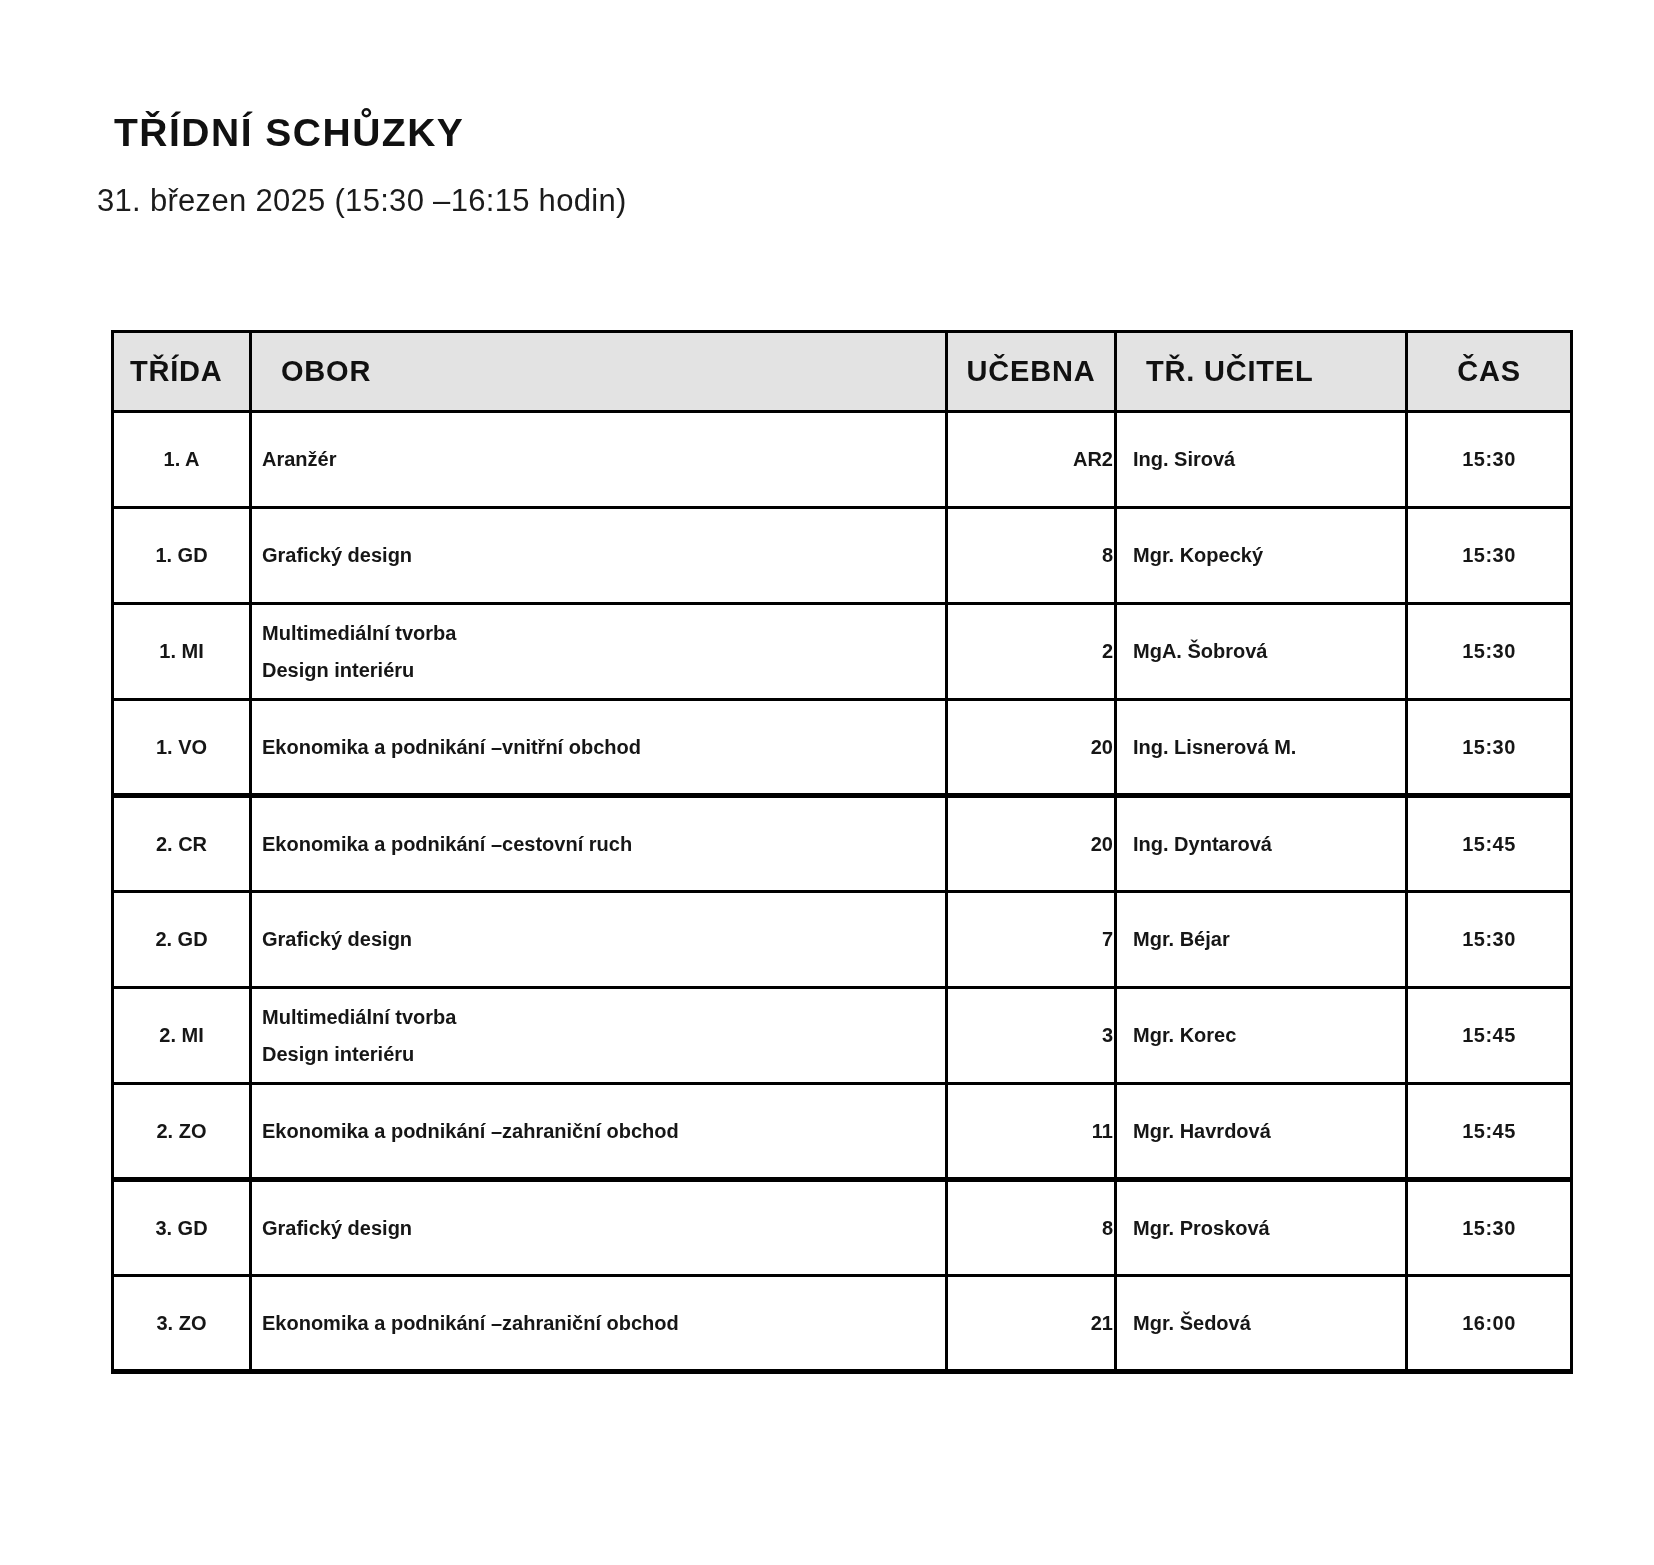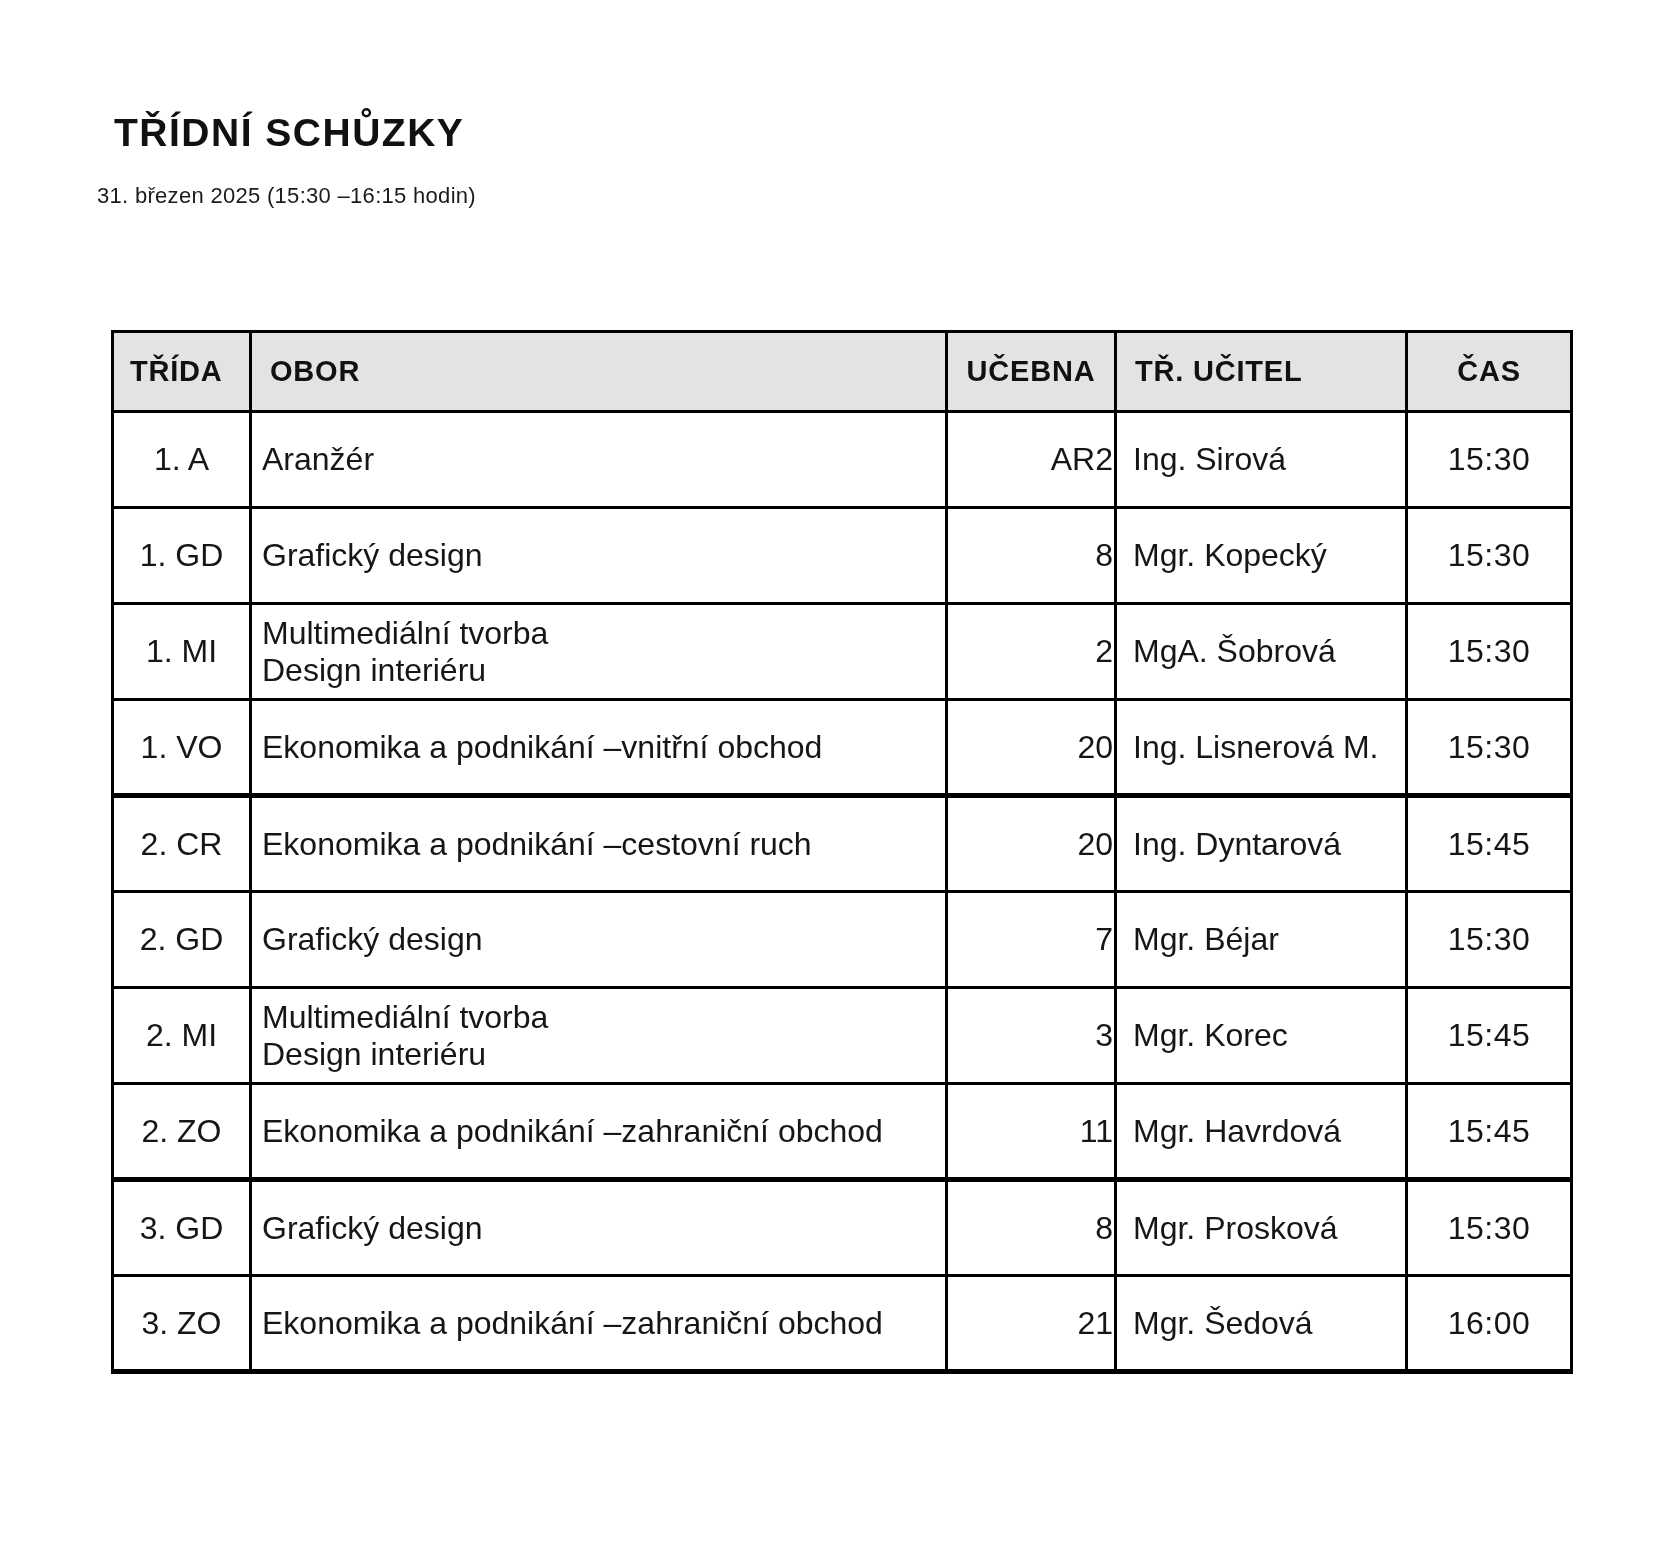--- a/index.html
+++ b/index.html
@@ -29,21 +29,21 @@
     line-height: 1;
     font-weight: 800;
     letter-spacing: 1.5px;
     color: #111111;
   }
   .subtitle {
     position: absolute;
     left: 97px;
     top: 184px;
     margin: 0;
-    font-size: 22px;
+    font-size: 31px;
     line-height: 1.1;
     font-weight: 400;
     letter-spacing: 0.3px;
     color: #1b1b1b;
   }
 
   table.schedule {
     position: absolute;
     left: 111px;
     top: 330px;
@@ -62,26 +62,26 @@
     font-weight: 800;
     letter-spacing: 0.8px;
     vertical-align: middle;
     text-align: left;
     padding: 0 0 0 16px;
     color: #111111;
   }
   .schedule thead th.col-ucebna,
   .schedule thead th.col-cas { text-align: center; padding: 0; }
   .schedule thead th.col-obor,
-  .schedule thead th.col-ucitel { padding-left: 18px; }
+  .schedule thead th.col-ucitel { padding-left: 29px; }
 
   .schedule tbody td {
     height: 96px;
-    font-size: 32px;
-    font-weight: 400;
+    font-size: 20px;
+    font-weight: 700;
     vertical-align: middle;
     line-height: 37px;
     color: #161616;
   }
   td.cell-trida  { text-align: center; }
   td.cell-obor   { text-align: left; padding-left: 10px; padding-right: 6px; }
   td.cell-ucebna { text-align: right; }
   td.cell-ucitel { text-align: left; padding-left: 16px; padding-right: 4px; }
   td.cell-cas    { text-align: center; letter-spacing: 0.5px; }
 

